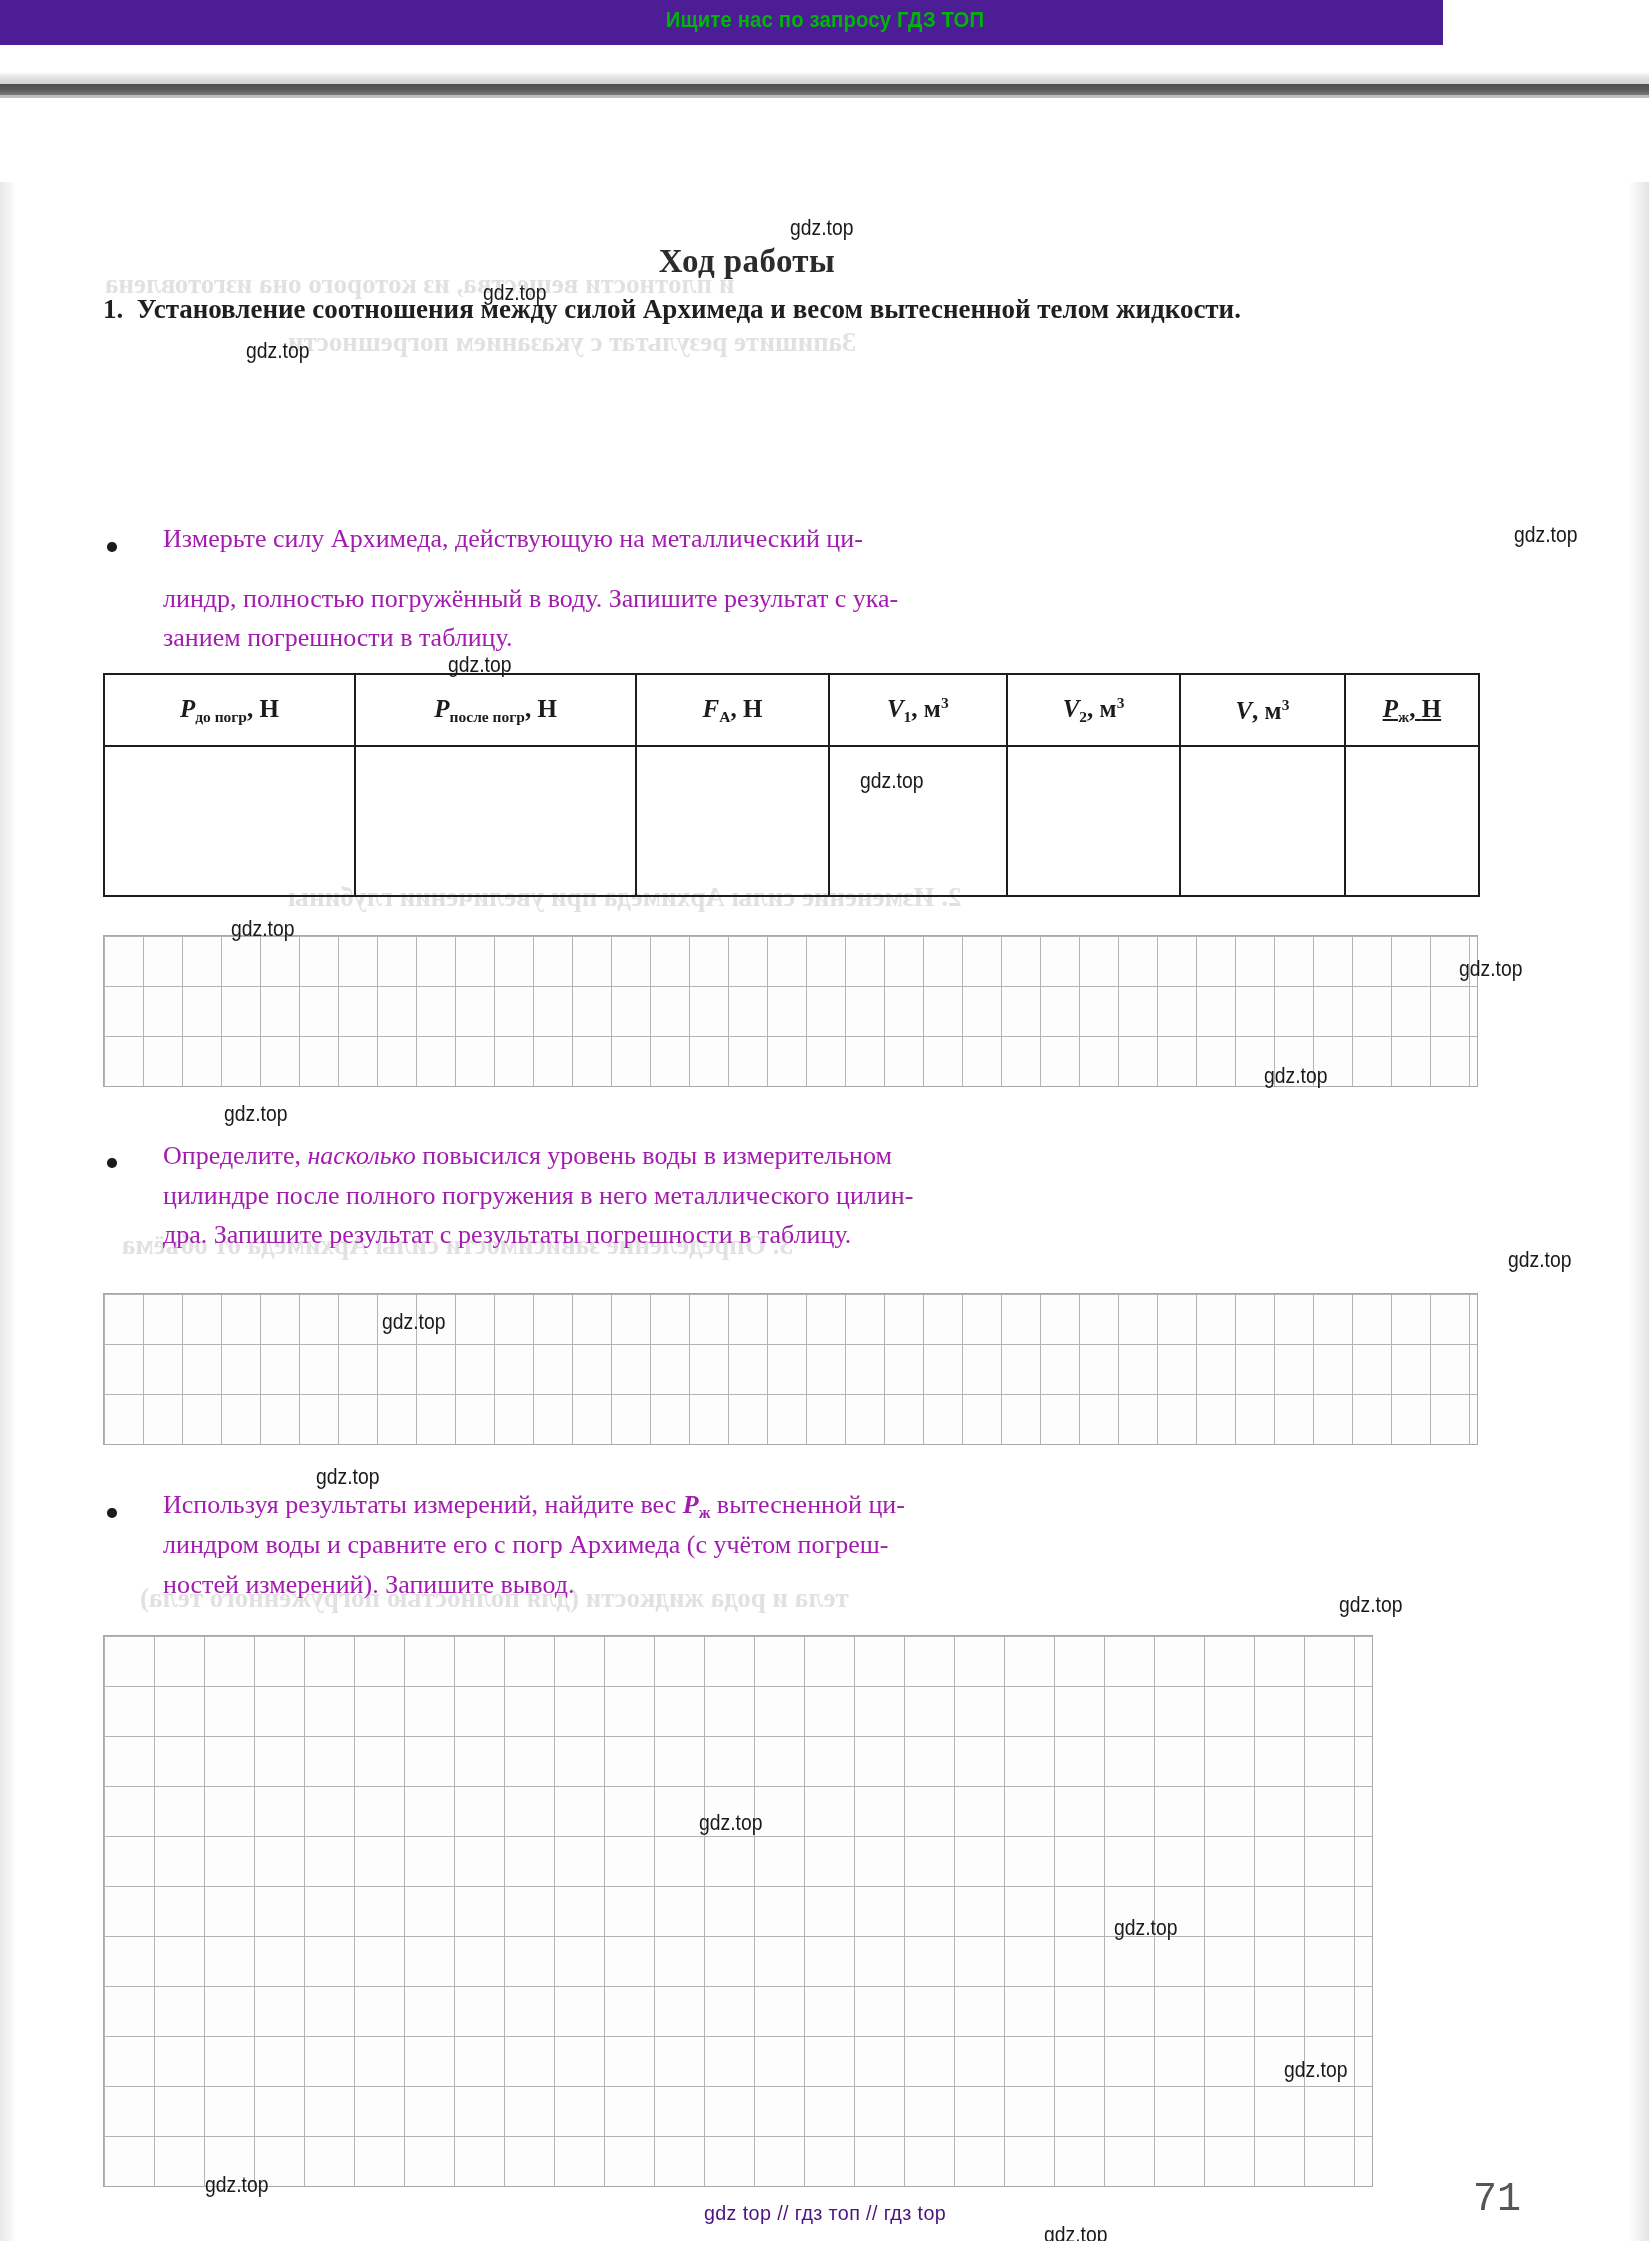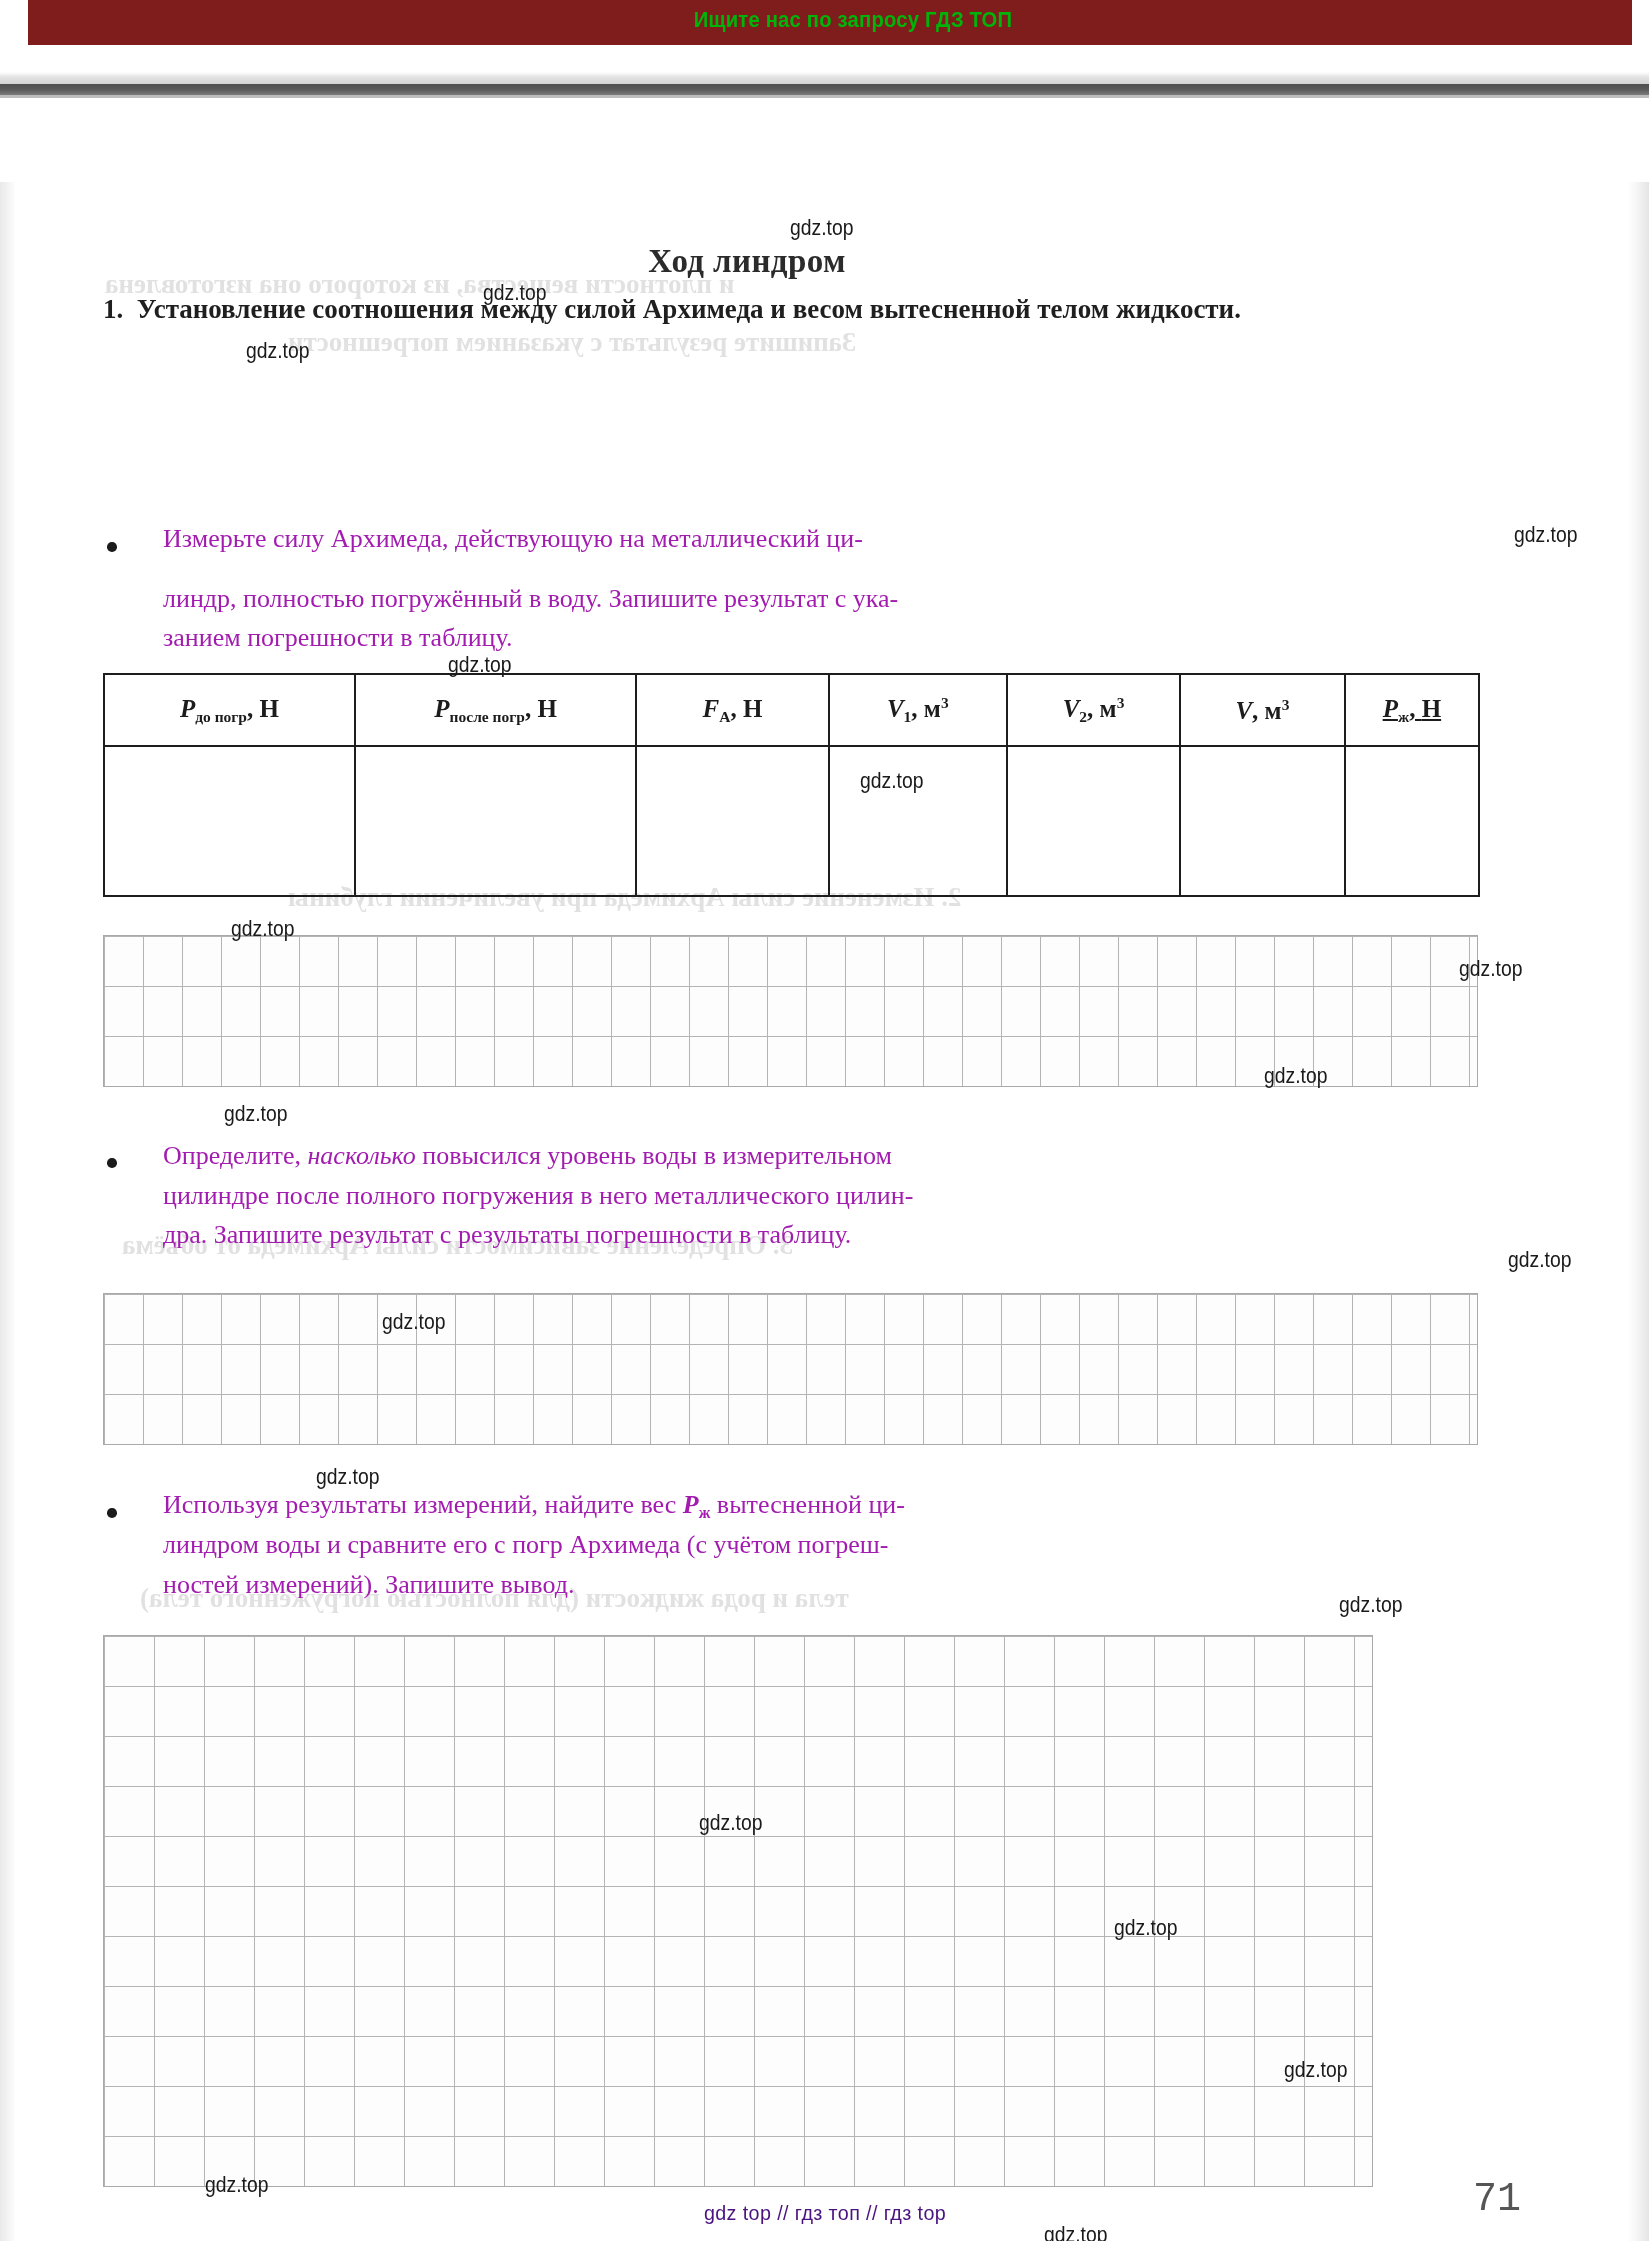--- a/index.html
+++ b/index.html
@@ -6,23 +6,22 @@
   body{
     width:1650px;height:2241px;
     background:#ffffff;
     font-family:"Liberation Serif", serif;
     position:relative;
     overflow:hidden;
   }
 
   
   .promo-bar{
-    position:absolute;left:0;top:0;width:1604px;height:45px;
-    background:#7f1d1d;
-    margin-left:28px;
+    position:absolute;left:0;top:0;width:1443px;height:45px;
+    background:#4c1d95;
   }
   .promo-text{
     position:absolute;left:0;top:7px;width:1650px;
     text-align:center;
     font-family:"Liberation Sans", sans-serif;
     font-size:22px;font-weight:600;
     color:#00b409;
     letter-spacing:0.2px;
     transform:scaleX(.92);
   }
@@ -193,21 +192,21 @@
       <div class="ghost" style="left: 288px; top: 784px; font-size: 27px;">2. Изменение силы Архимеда при увеличении глубины</div>
       <div class="ghost" style="left: 157px; top: 844px; font-size: 27px;">Пронаблюдайте, изменяется ли сила Архимеда, если</div>
       <div class="ghost" style="left: 140px; top: 905px; font-size: 27px;">погружать цилиндр в воду на разную глубину, при этом</div>
       <div class="ghost" style="left: 175px; top: 959px; font-size: 27px;">цилиндр полностью находится в воде. Запишите вывод.</div>
       <div class="ghost" style="left: 122px; top: 1132px; font-size: 27px;">3. Определение зависимости силы Архимеда от объёма</div>
       <div class="ghost" style="left: 140px; top: 1485px; font-size: 27px;">тела и рода жидкости (для полностью погружённого тела)</div>
       <div class="ghost" style="left: 175px; top: 1546px; font-size: 27px;">Погрузите цилиндр полностью в воду. Затем тот же</div>
       <div class="ghost" style="left: 157px; top: 1605px; font-size: 27px;">цилиндр полностью погрузите в масло. Запишите вывод.</div>
     </div>
 
-  <div class="work-title">Ход линдром</div>
+  <div class="work-title">Ход работы</div>
 
   <div class="section-head">
     <span>1.</span>
     <span>&nbsp;</span><span>Установление соотношения между силой Архимеда и весом вытесненной телом жидкости.</span>
   </div>
 
   <div class="bullet-dot" style="left:107px;top:444px;"></div>
   <div class="bullet-block" style="left:163px;top:421px;width:1310px;">
     <span class="bullet-text" style="text-align:justify;">Измерьте силу Архимеда, действующую на металлический ци-</span>
     <span class="bullet-text" style="text-align:justify;margin-top:20px;">линдр, полностью погружённый в воду. Запишите результат с ука-</span>

